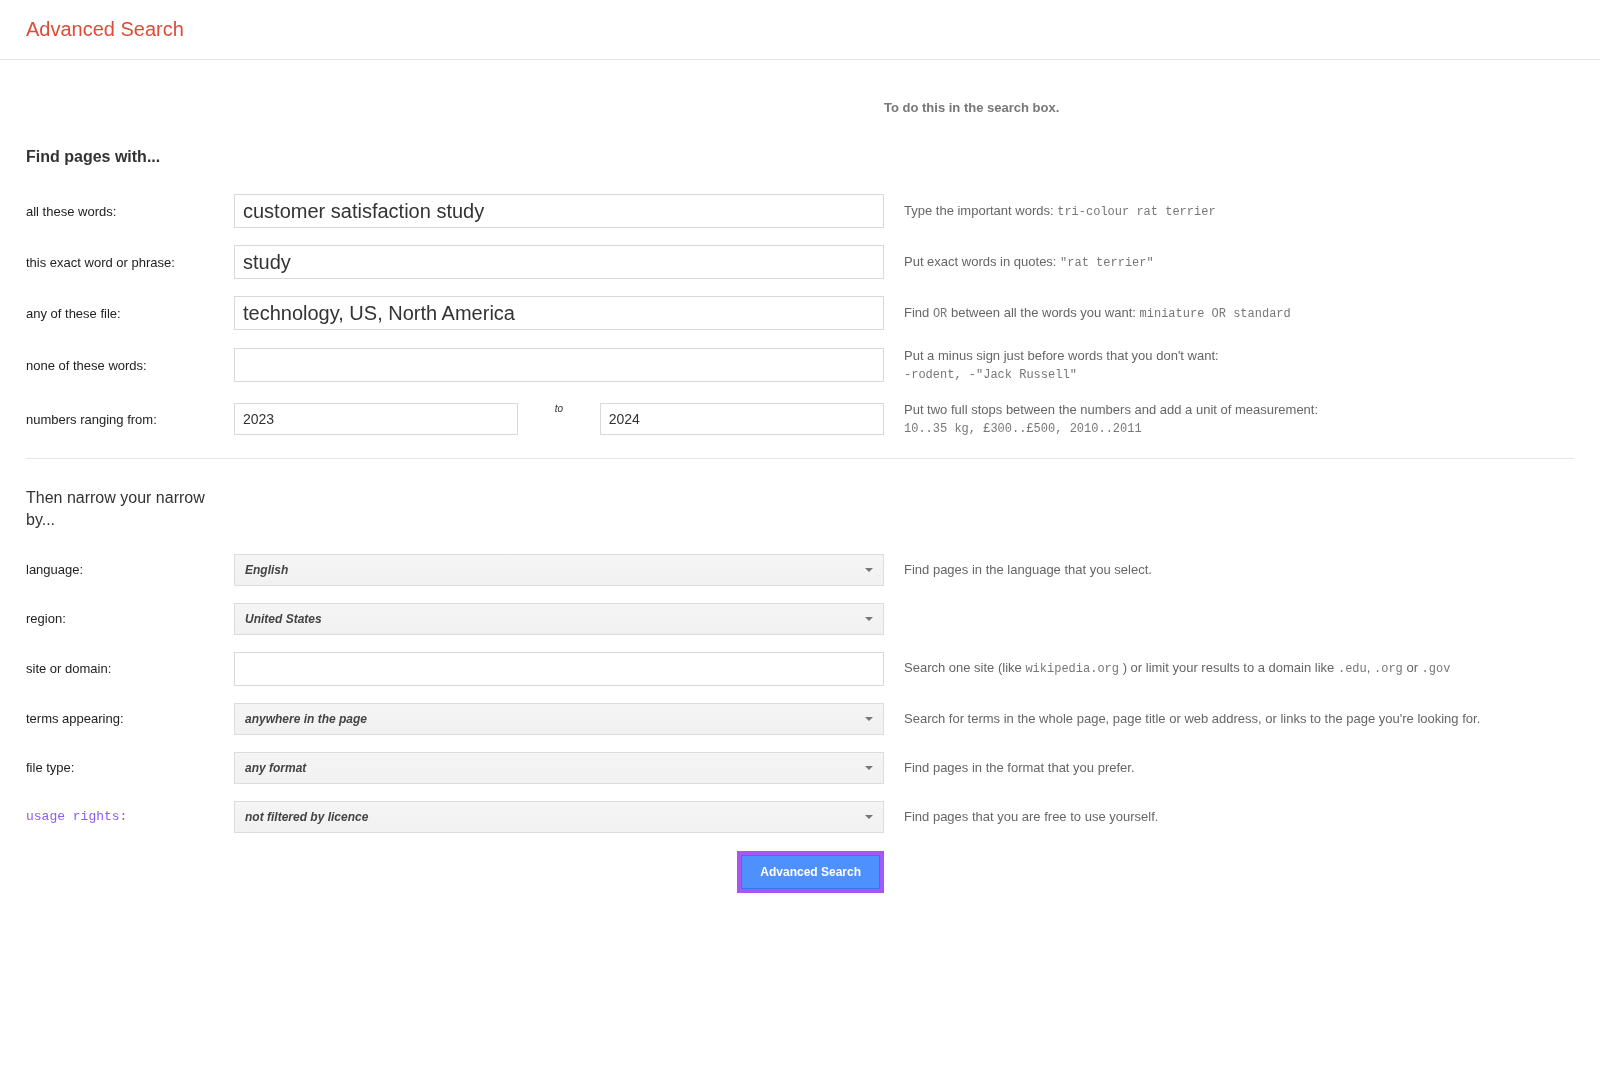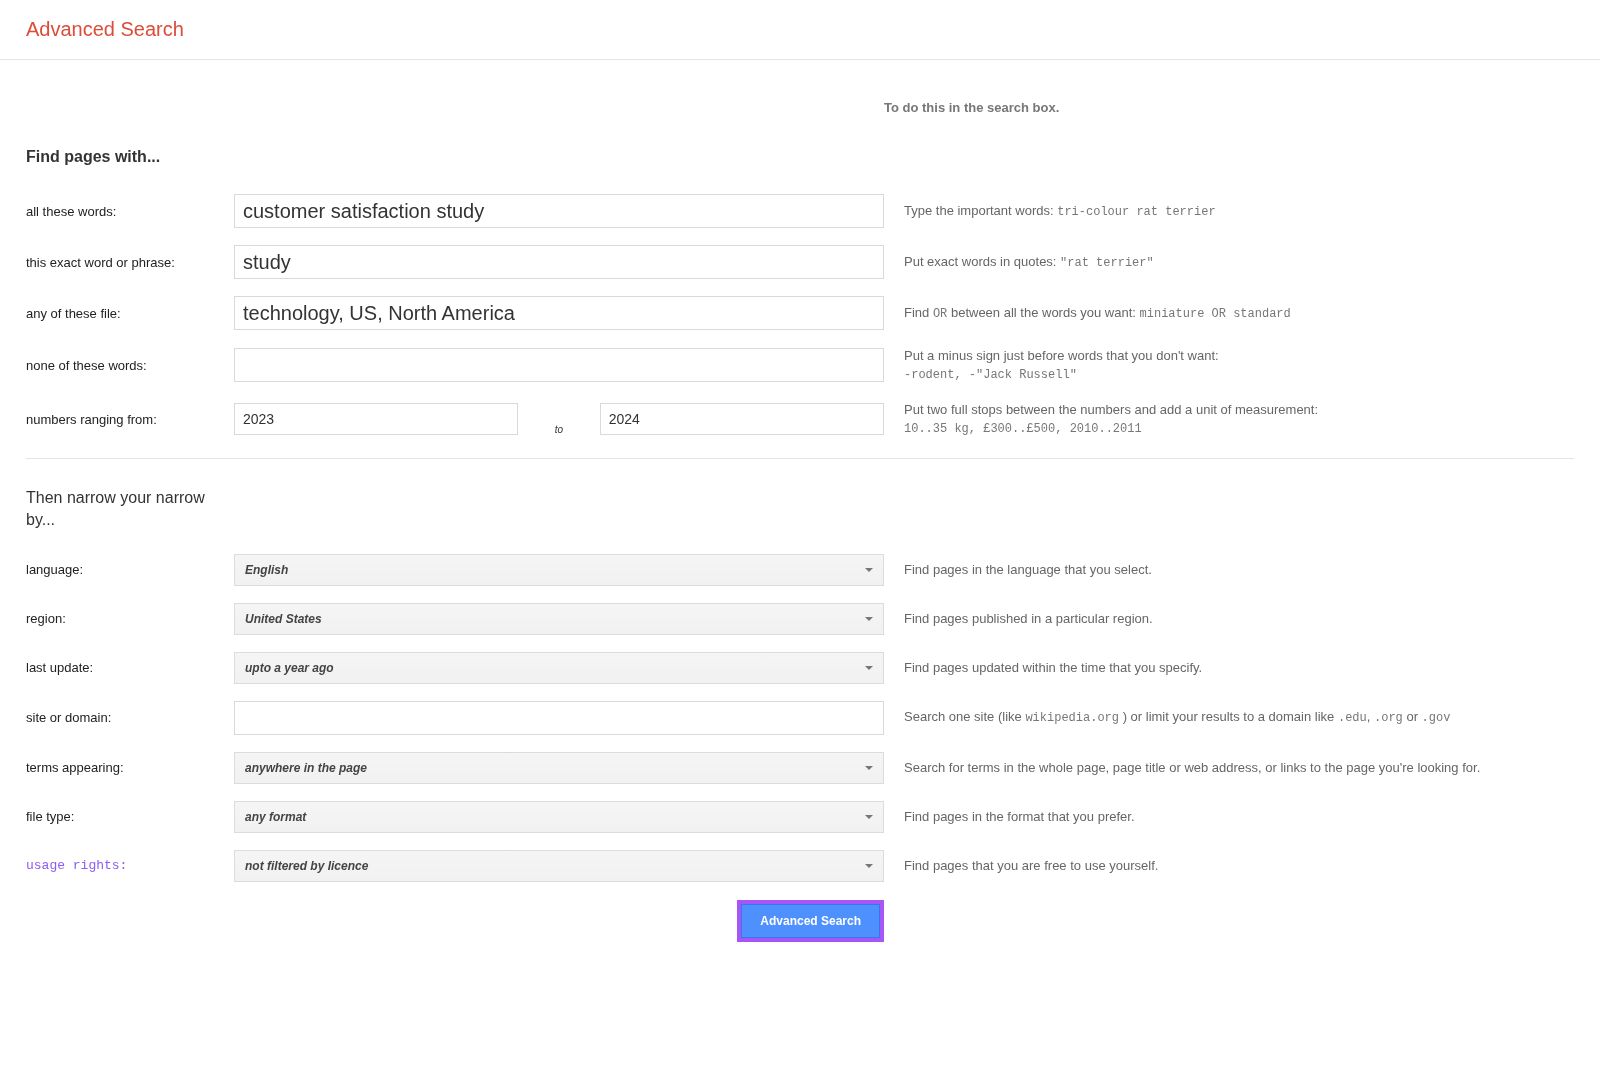--- a/index.html
+++ b/index.html
@@ -73,21 +73,21 @@
       width: 100%;
       height: 34px;
       border: 1px solid #d9d9d9;
       padding: 8px 8px;
       font-size: 20px;
       color: #333;
       background: #fff;
     }
     .range-row {
       display: flex;
-      align-items: flex-end;
+      align-items: flex-start;
       gap: 17px;
     }
     .range-input {
       width: 300px;
       height: 32px;
       border: 1px solid #d9d9d9;
       padding: 0 8px;
       font-size: 14px;
       color: #333;
       background: #fff;
@@ -242,32 +242,22 @@
     <div class="hint-col">Find pages in the language that you select.</div>
   </div>
 
   <div class="form-row">
     <div class="label-col">region:</div>
     <div class="input-col">
       <div class="dropdown">
           <span>United States</span>
         </div>
     </div>
-    <div class="hint-col">Find pages published in a particular region.</div>
-  </div>
-
-  <div class="form-row">
-    <div class="label-col">last update:</div>
-    <div class="input-col">
-      <div class="dropdown">
-          <span>upto a year ago</span>
-        </div>
-    </div>
-    <div class="hint-col">Find pages updated within the time that you specify.</div>
-  </div>
+  </div>
+
 
   <div class="form-row">
     <div class="label-col">site or domain:</div>
     <div class="input-col">
       <input type="text" class="text-input" value="" style="">
     </div>
     <div class="hint-col">
       <span>Search one site (like </span><code>wikipedia.org</code><span> ) or limit your results to a domain like </span><code>.edu</code><span>, </span><code>.org</code><span> or </span><code>.gov</code>
     </div>
   </div>

